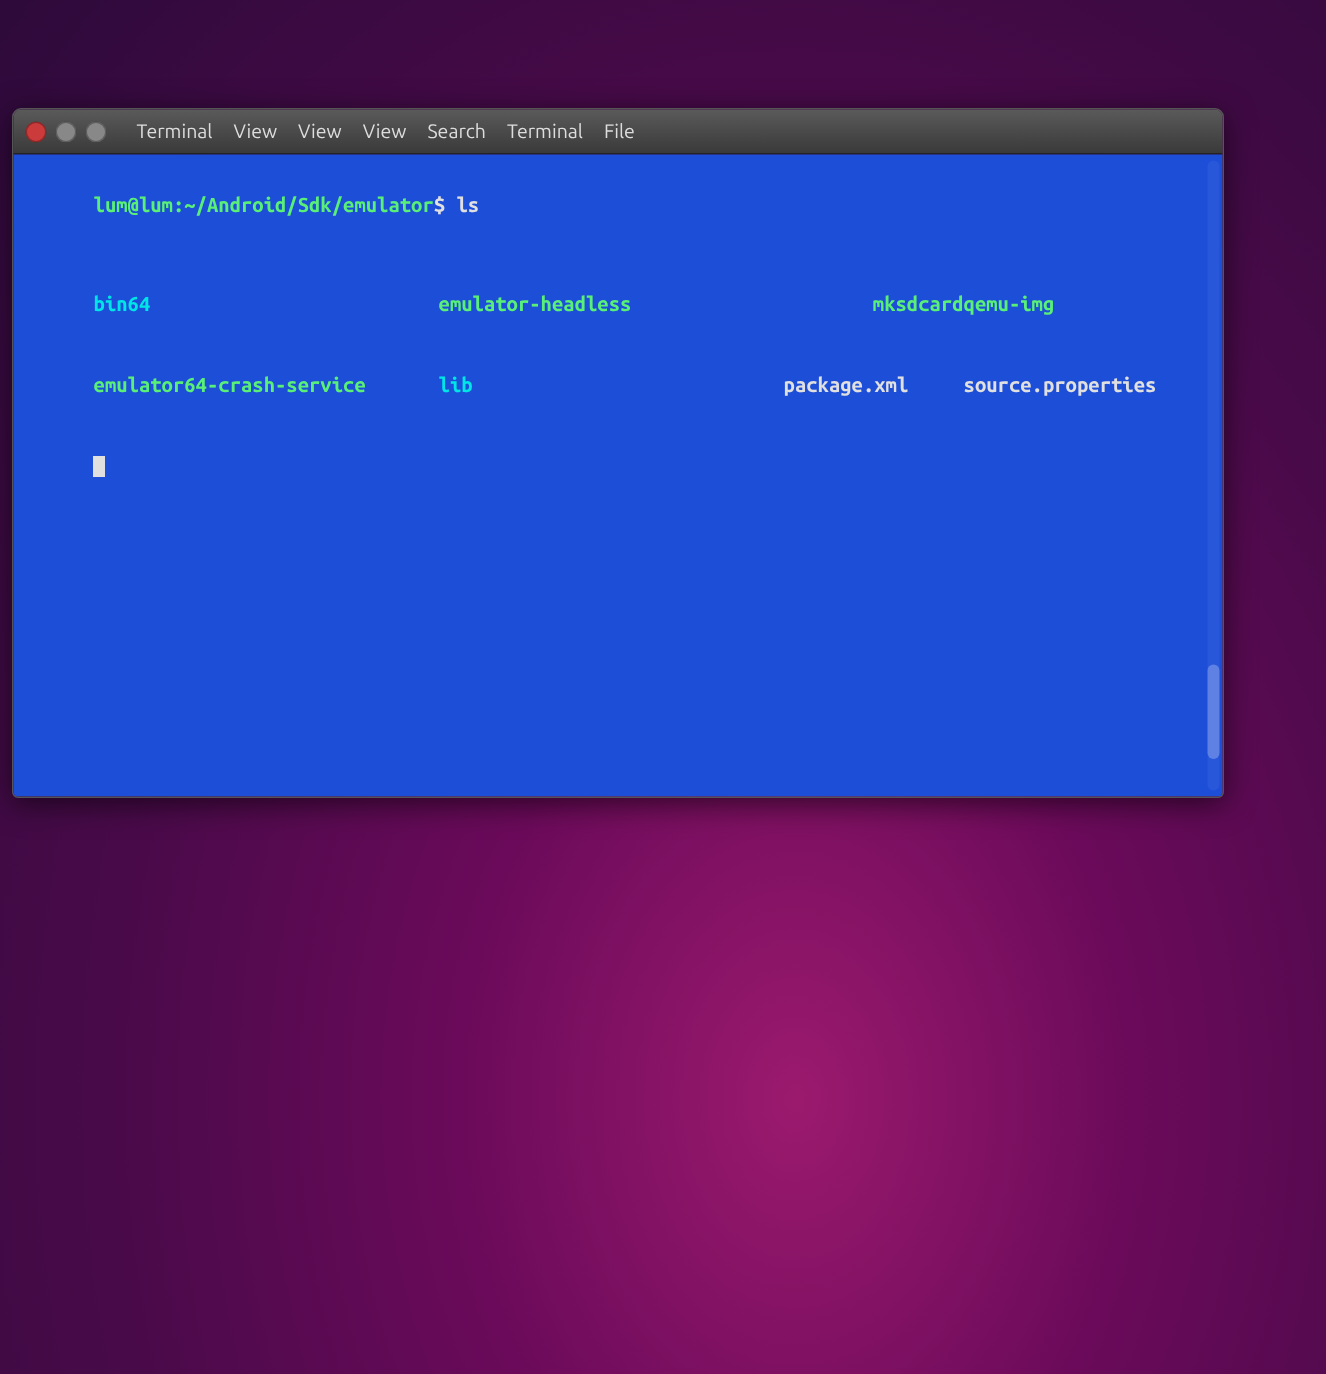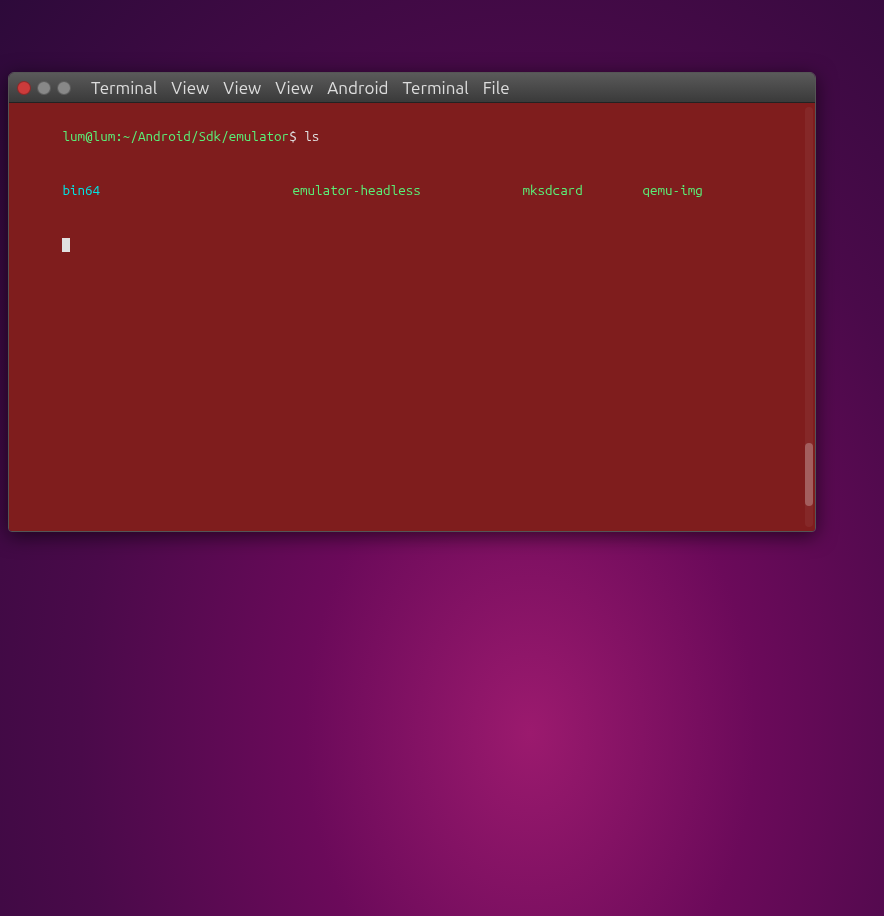--- a/index.html
+++ b/index.html
@@ -51,32 +51,33 @@
     .menubar {
       display: flex;
       align-items: center;
       gap: 2px;
       flex: 1;
       margin-left: 8px;
     }
 
     .menu-item {
       color: #ddd;
-      font-size: 17px;
+      font-size: 13px;
       font-family: Ubuntu, Arial, sans-serif;
       padding: 2px 6px;
       cursor: pointer;
     }
 
     .terminal-body {
-      background: #7f1d1d;
+      background: #1d4ed8;
       height: calc(100% - 30px);
       padding: 6px 8px;
       overflow: hidden;
       position: relative;
+      font-weight: bold;
     }
 
     .terminal-line {
       font-size: 13.5px;
       line-height: 18px;
       white-space: pre;
       font-family: 'Ubuntu Mono', 'Courier New', monospace;
     }
 
     .color-white { color: #e0e0e0; }
@@ -129,38 +130,41 @@
   <div class="titlebar">
     <div class="titlebar-btn close"></div>
     <div class="titlebar-btn minimize"></div>
     <div class="titlebar-btn maximize"></div>
 
     <div class="menubar">
       <span class="menu-item">Terminal</span>
       <span class="menu-item">View</span>
       <span class="menu-item">View</span>
       <span class="menu-item">View</span>
-      <span class="menu-item">Android</span>
+      <span class="menu-item">Search</span>
       <span class="menu-item">Terminal</span>
       <span class="menu-item">File</span>
     </div>
   </div>
 
   <div class="terminal-body">
 
     <div class="terminal-line">
       <span class="prompt">lum@lum:~/Android/Sdk/emulator</span><span class="dollar">$ </span><span class="color-white">ls</span>
     </div>
 
 
     <div class="terminal-line">
-      <span class="color-cyan" style="display:inline-block;width:230px;">bin64</span><span class="color-green" style="display:inline-block;width:230px;">emulator-headless</span><span class="color-green" style="display:inline-block;width:120px;">mksdcard</span><span class="color-green">qemu-img</span>
+      <span class="color-cyan" style="display:inline-block;width:230px;">bin64</span><span class="color-green" style="display:inline-block;width:230px;margin-top:12px;">emulator-headless</span><span class="color-green" style="display:inline-block;width:120px;text-align:right;">mksdcard</span><span class="color-green">qemu-img</span>
     </div>
 
 
+    <div class="terminal-line">
+      <span class="color-green" style="display:inline-block;width:230px;">emulator64-crash-service</span><span class="color-cyan" style="display:inline-block;width:230px;">lib</span><span class="color-white" style="display:inline-block;width:120px;">package.xml</span><span class="color-white">source.properties</span>
+    </div>
 
 
     <div class="terminal-line">
       <span class="cursor"></span>
     </div>
 
     <div class="scrollbar">
       <div class="scrollbar-thumb"></div>
     </div>
 

